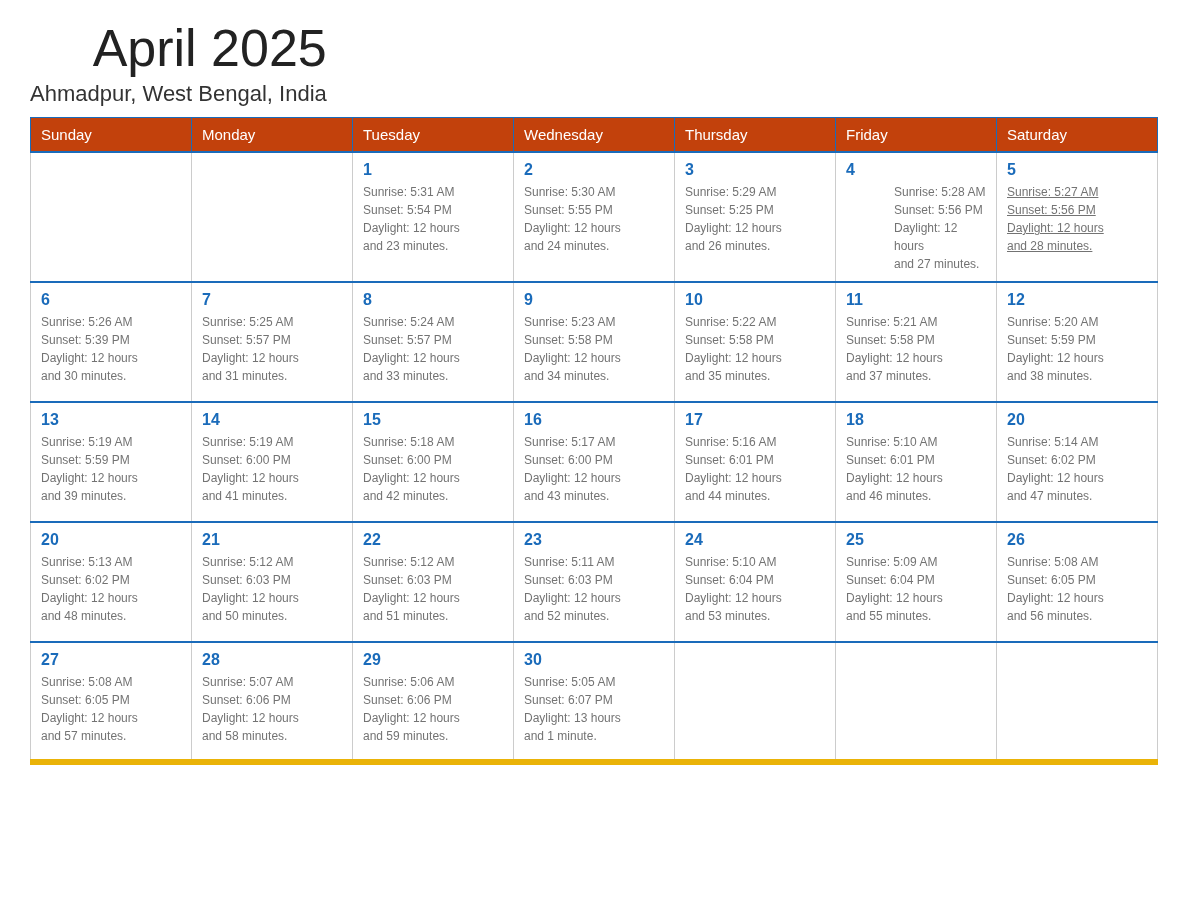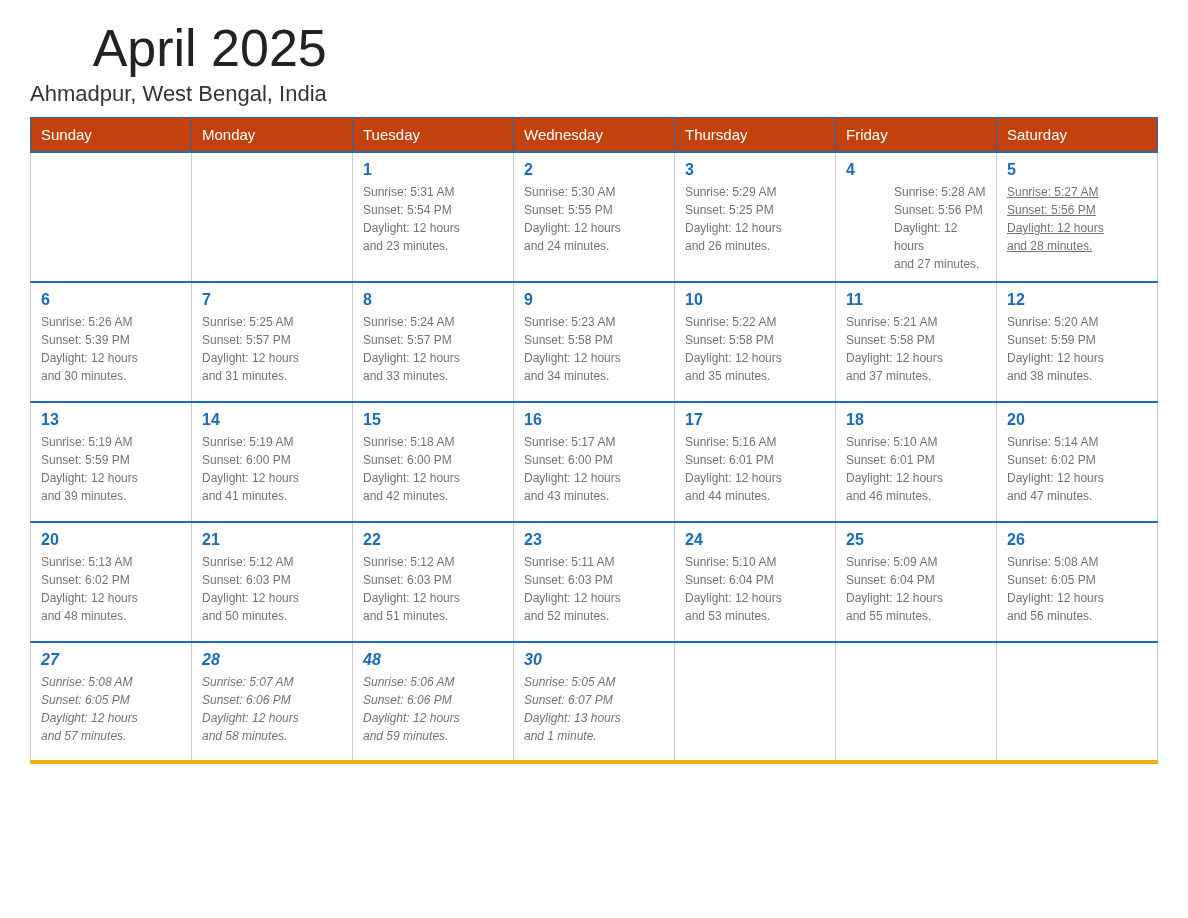--- a/index.html
+++ b/index.html
@@ -65,22 +65,21 @@
       color: #1a6bba;
       display: block;
       margin-bottom: 4px;
     }
     .day-info {
       font-size: 12px;
       color: #737373;
       line-height: 1.5;
     }
     tbody tr:last-child td {
-      border-bottom: 4px solid #eab308;
-      font-style: italic;
+      border-bottom: 6px solid #eab308;
     }
     tbody tr td:first-child {
       border-left: 1px solid #ccc;
     }
     .empty-cell {
       background: #fff;
     }
     tbody tr {
       border-top: 2px solid #1a6bba;
     }
@@ -309,21 +308,21 @@
 and 57 minutes.</div>
         </td>
         <td>
           <span class="day-number">28</span>
           <div class="day-info" style="white-space: pre-line;">Sunrise: 5:07 AM
 Sunset: 6:06 PM
 Daylight: 12 hours
 and 58 minutes.</div>
         </td>
         <td>
-          <span class="day-number">48</span>
+          <span class="day-number">29</span>
           <div class="day-info" style="white-space: pre-line;">Sunrise: 5:06 AM
 Sunset: 6:06 PM
 Daylight: 12 hours
 and 59 minutes.</div>
         </td>
         <td>
           <span class="day-number">30</span>
           <div class="day-info" style="white-space: pre-line;">Sunrise: 5:05 AM
 Sunset: 6:07 PM
 Daylight: 13 hours

